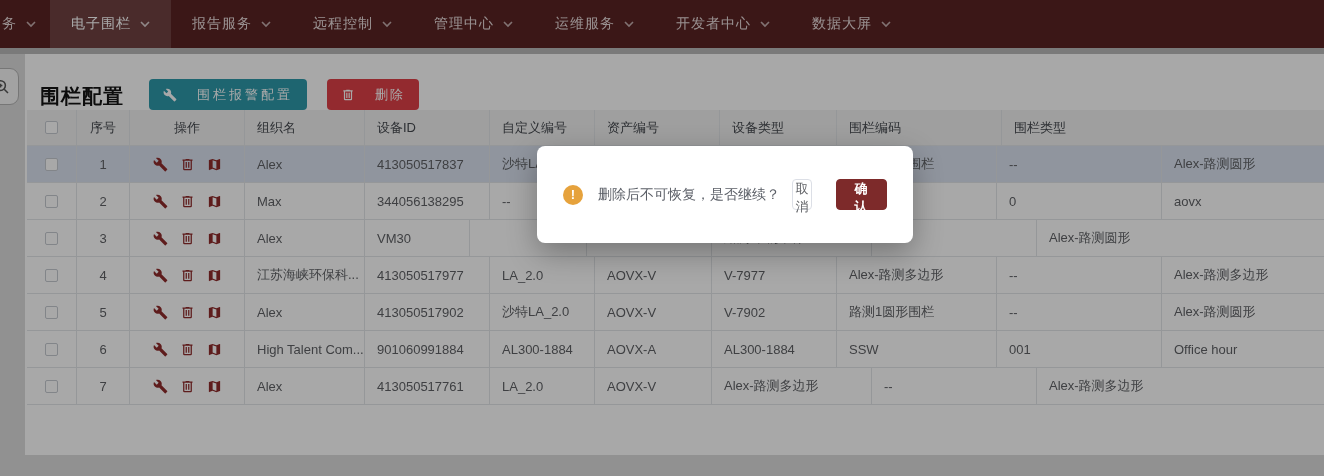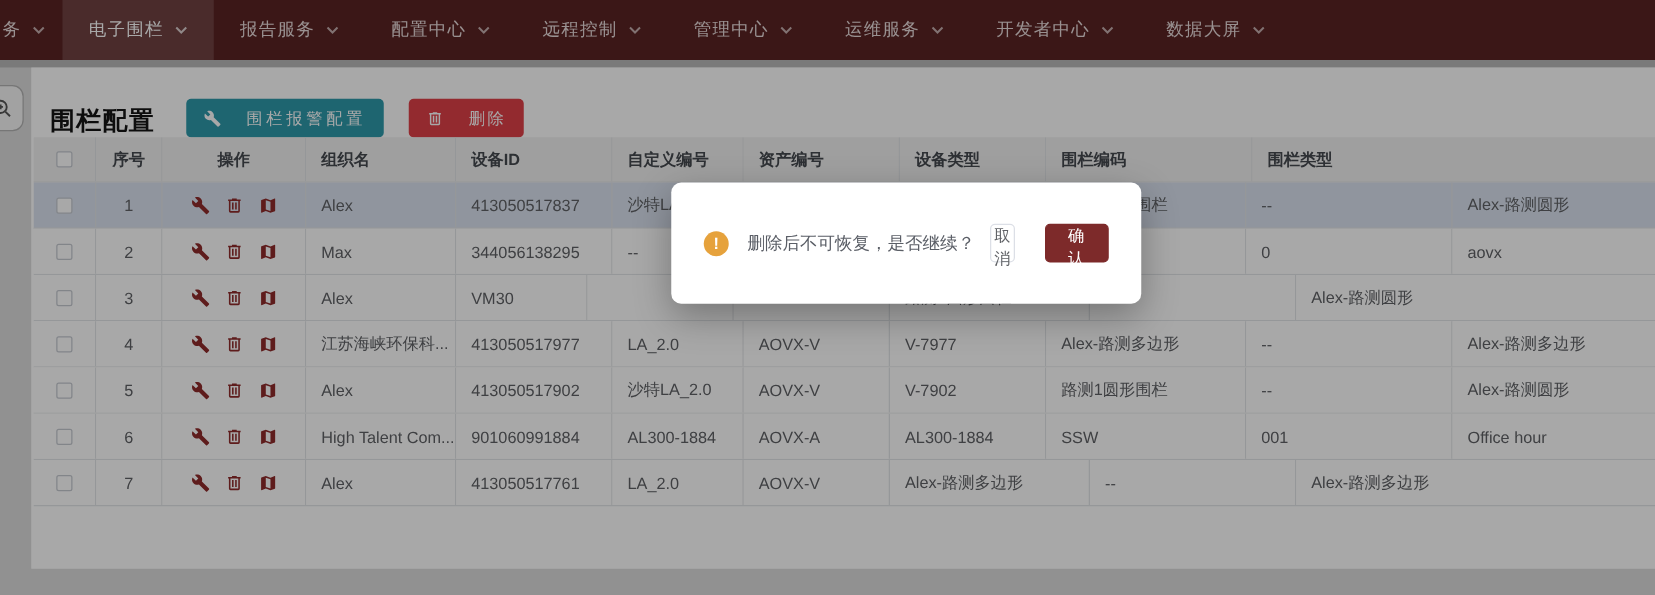--- a/index.html
+++ b/index.html
@@ -39,21 +39,21 @@
   .page-title{margin-left:15px;font-size:20px;font-weight:bold;color:#141414;letter-spacing:1px}
   .btn{display:inline-flex;align-items:center;gap:20px;border-radius:4px;color:#fff;font-size:13px;
        height:31px;padding:0 14px;border:none;cursor:pointer;white-space:nowrap}
   .btn-teal{background:var(--teal);margin-left:25px;letter-spacing:3px}
   .btn-danger{background:var(--danger);margin-left:20px;letter-spacing:2px}
 
   
   .table{position:absolute;left:27px;top:110px;right:0;z-index:2}
   .tr{display:flex;align-items:stretch;height:37px;background:#fff;border-bottom:1px solid var(--line)}
   .tr.header{height:36px;background:var(--hdr-bg)}
-  .tr.header .td{font-weight:bold;color:var(--hd-text)}
+  .tr.header .td{font-weight:normal;color:var(--hd-text)}
   .tr.selected{background:var(--sel-row)}
   .tr.selected .td{background:transparent}
   .td{display:flex;align-items:center;padding:0 12px;border-right:1px solid var(--line);
       font-size:13px;color:var(--text);overflow:hidden;white-space:nowrap;background:inherit}
   .c0{width:50px;justify-content:center;padding:0}
   .c1{width:53px;justify-content:center;padding:0}
   .c2{width:115px;justify-content:center;gap:12px}
   .c3{width:120px}.c4{width:125px}.c5{width:105px}.c6{width:117px}
   .c7{width:125px}.c8{width:160px}.c9{width:165px}
   .c10{flex:1;border-right:none}
@@ -64,47 +64,41 @@
   .overlay{position:absolute;inset:0;background:rgba(0,0,0,0.34);z-index:50}
   .dialog{position:absolute;left:537px;top:146px;width:376px;height:97px;background:#fff;
           border-radius:8px;box-shadow:0 10px 30px rgba(0,0,0,0.30);z-index:60;
           display:flex;align-items:center;padding:0 26px;gap:12px}
   .warn-icon{width:20px;height:20px;min-width:20px;border-radius:50%;background:var(--warning);
              color:#fff;font-weight:bold;font-size:13px;display:flex;align-items:center;justify-content:center}
   .dialog-msg{font-size:14px;color:#5a5e66;flex:1;margin-left:3px;white-space:nowrap}
   .btn-cancel{height:31px;padding:0 0;background:#fff;border:1px solid #dcdfe6;border-radius:4px;
               color:#606266;font-size:13px;cursor:pointer}
   .btn-confirm{height:31px;padding:0 15px;background:var(--confirm);border:1px solid var(--confirm);
-               border-radius:4px;color:#fff;font-size:13px;font-weight:normal;margin-left:12px;cursor:pointer;letter-spacing:1px}
+               border-radius:4px;color:#fff;font-size:13px;font-weight:bold;margin-left:12px;cursor:pointer;letter-spacing:1px}
 </style>
 </head>
 <body>
 
 <nav class="topnav">
   <div id="nav-items" style="display:flex;align-items:stretch">
       <div class="nav-item partial">
         <span>务</span>
         <svg class="chev" width="10" height="7" viewBox="0 0 10 7" fill="none" stroke="currentColor" stroke-width="1.6">
           <polyline points="1,1 5,5 9,1"></polyline>
         </svg>
       </div>
       <div class="nav-item active">
         <span>电子围栏</span>
         <svg class="chev" width="10" height="7" viewBox="0 0 10 7" fill="none" stroke="currentColor" stroke-width="1.6">
           <polyline points="1,1 5,5 9,1"></polyline>
         </svg>
       </div>
       <div class="nav-item">
         <span>报告服务</span>
-        <svg class="chev" width="10" height="7" viewBox="0 0 10 7" fill="none" stroke="currentColor" stroke-width="1.6">
-          <polyline points="1,1 5,5 9,1"></polyline>
-        </svg>
-      </div>
-      <div class="nav-item">
-        <span>配置中心</span>
         <svg class="chev" width="10" height="7" viewBox="0 0 10 7" fill="none" stroke="currentColor" stroke-width="1.6">
           <polyline points="1,1 5,5 9,1"></polyline>
         </svg>
       </div>
       <div class="nav-item">
         <span>远程控制</span>
         <svg class="chev" width="10" height="7" viewBox="0 0 10 7" fill="none" stroke="currentColor" stroke-width="1.6">
           <polyline points="1,1 5,5 9,1"></polyline>
         </svg>
       </div>

